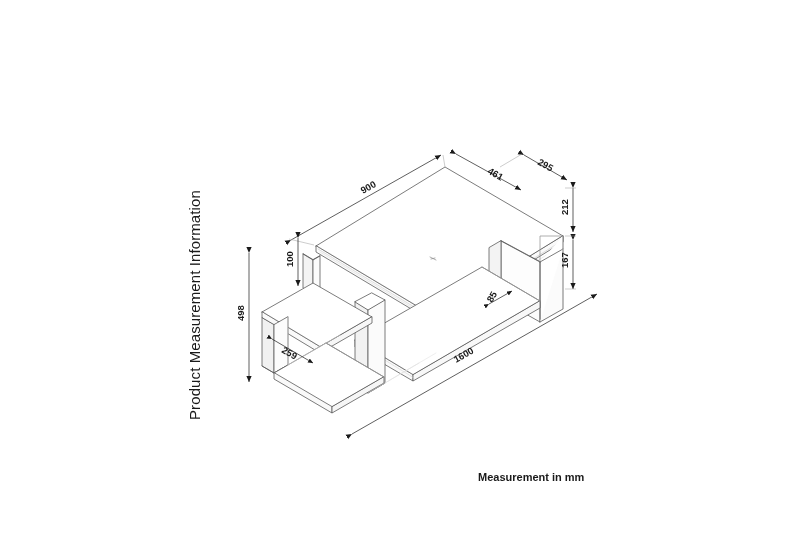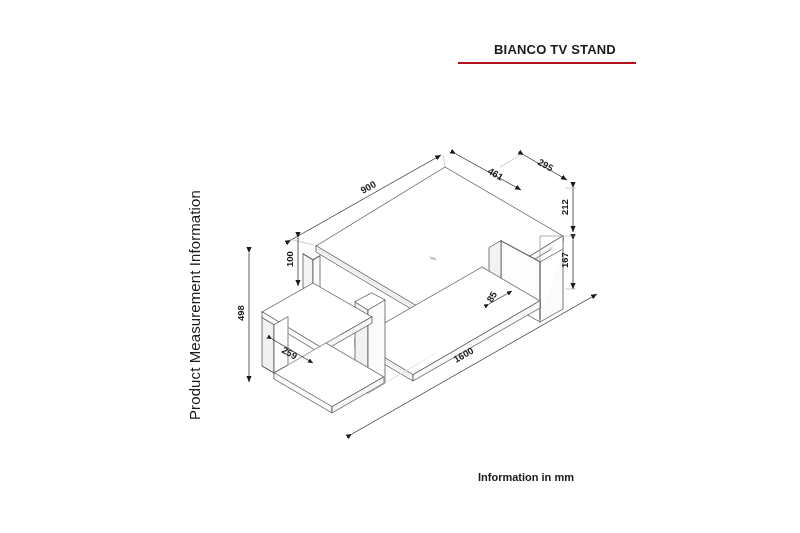--- a/index.html
+++ b/index.html
@@ -86,28 +86,24 @@
     font-size: 9.5px;
     fill: #1a1a1a;
     font-weight: 600;
   }
 </style>
 </head>
 <body>
 
 <div id="page-root">
 
-  <div class="title-block">
-    <div class="title-text">BIANCO TV STAND</div>
-    <div class="title-rule"></div>
-  </div>
 
   <div class="side-label">Product Measurement Information</div>
 
-  <div class="footer-note">Information in mm</div>
+  <div class="footer-note">Measurement in mm</div>
 
   <div class="drawing">
     <svg width="800" height="533" viewBox="0 0 800 533" xmlns="http://www.w3.org/2000/svg">
       <defs>
         <marker id="ar" markerWidth="7" markerHeight="7" refX="6" refY="3" orient="auto" markerUnits="userSpaceOnUse">
           <path d="M0,0.4 L6,3 L0,5.6 z" fill="#1a1a1a"></path>
         </marker>
         <marker id="arS" markerWidth="6" markerHeight="6" refX="5" refY="2.6" orient="auto" markerUnits="userSpaceOnUse">
           <path d="M0,0.3 L5,2.6 L0,4.9 z" fill="#1a1a1a"></path>
         </marker>

